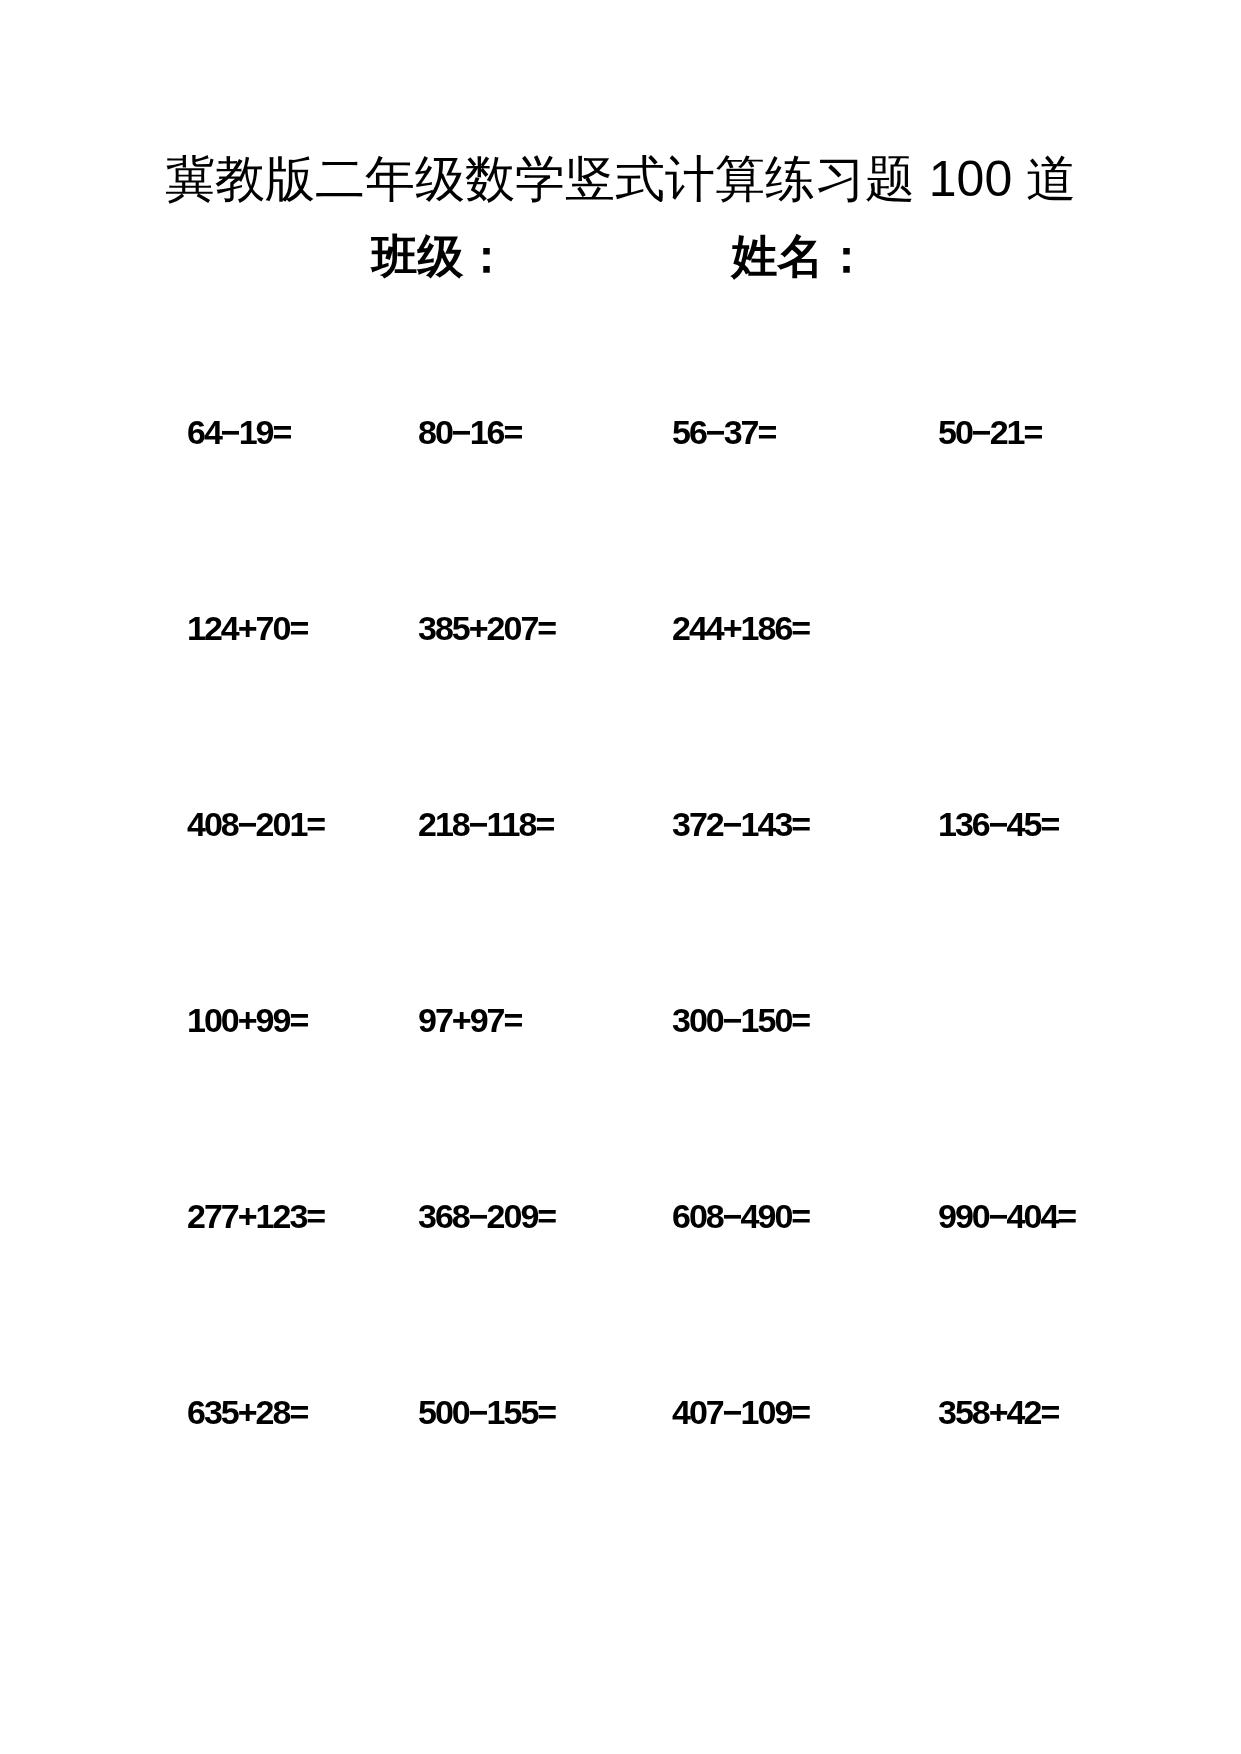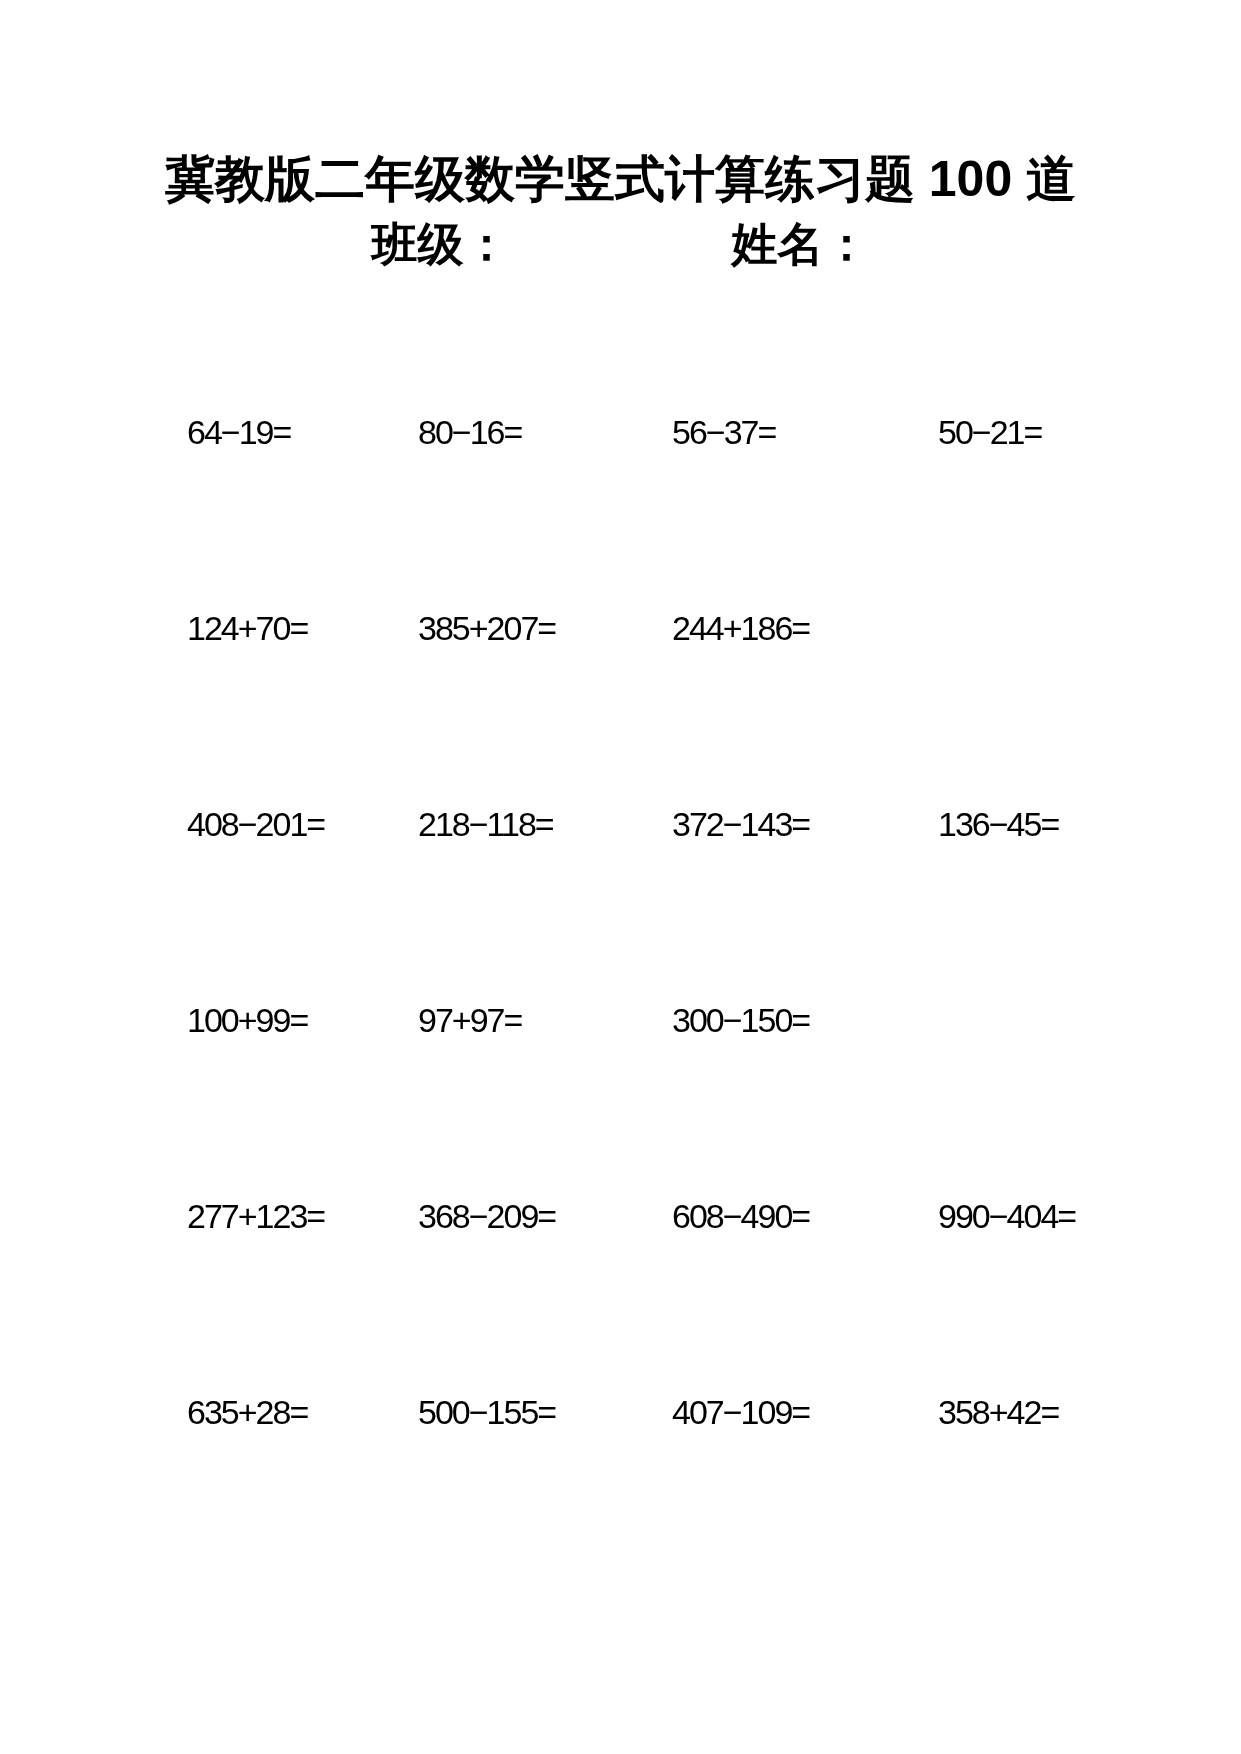--- a/index.html
+++ b/index.html
@@ -19,25 +19,25 @@
     position: absolute;
     inset: 0;
     background: #ffffff;
   }
   .doc-title {
     padding-top: 148px;
     margin: 0;
     text-align: center;
     font-size: 50px;
     line-height: 62px;
-    font-weight: bold;
+    font-weight: normal;
     white-space: nowrap;
   }
   .doc-subtitle {
-    margin-top: 6px;
+    margin-top: 18px;
     display: flex;
     justify-content: center;
     gap: 222px;
     font-size: 46px;
     line-height: 56px;
     font-weight: bold;
   }
   .problems {
     position: absolute;
     left: 187px;
@@ -48,21 +48,21 @@
     display: grid;
     grid-template-columns: 231px 254px 266px 1fr;
     height: 196px;
     align-items: start;
   }
   .problem {
     font-size: 34px;
     line-height: 40px;
     letter-spacing: -2px;
     white-space: nowrap;
-    font-weight: normal;
+    font-weight: bold;
   }
 </style>
 </head>
 <body>
 
 <div class="page">
 
   <h1 class="doc-title">冀教版二年级数学竖式计算练习题 100 道</h1>
 
   <div class="doc-subtitle">

